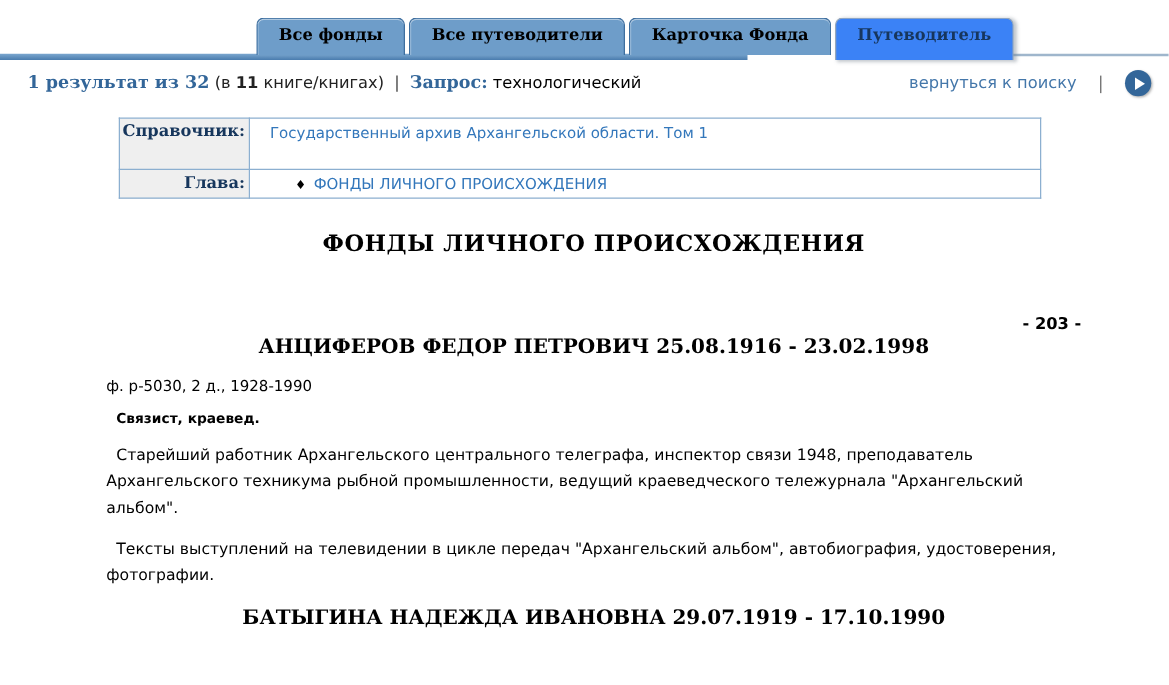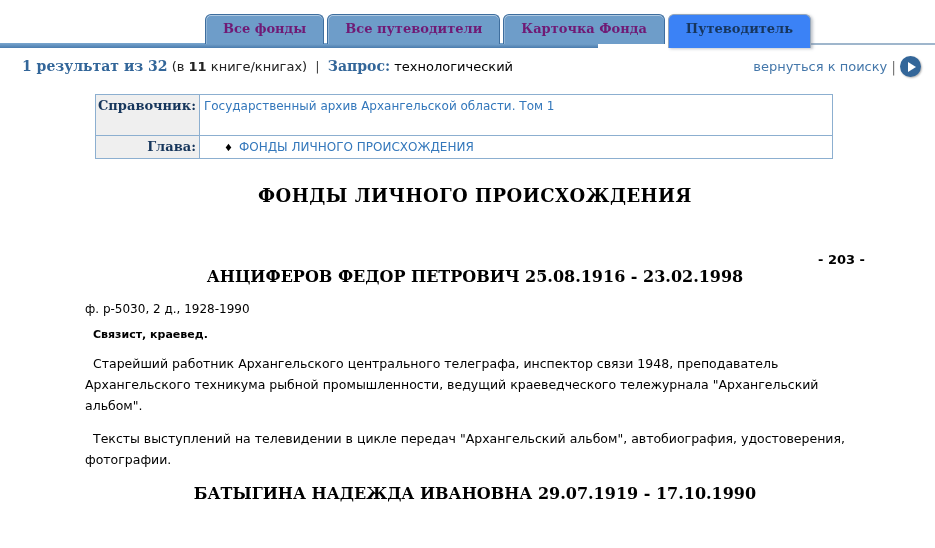--- a/index.html
+++ b/index.html
@@ -13,21 +13,21 @@
   
   .tabbar { position: relative; height: 48px; padding: 14px 0 0 205px; }
   .tabs { display: flex; position: relative; z-index: 2; }
   .tab {
     height: 30px; line-height: 28px; padding: 0 17px; margin-right: 3px;
     background: #6E9DC9;
     border: 1px solid #3E6E9E; border-bottom: none;
     border-radius: 6px 6px 0 0;
     box-shadow: inset 0 1px 0 rgba(255,255,255,0.45), inset 1px 0 0 rgba(255,255,255,0.25);
     font-family: "DejaVu Serif", "Liberation Serif", serif;
-    font-weight: bold; font-size: 13px; color: #701a75;
+    font-weight: bold; font-size: 13px; color: #000000;
     cursor: pointer; white-space: nowrap;
   }
   .tab.active {
     background: #3b82f6; height: 34px;
     border: 1px solid #96A7BA; border-bottom: none;
     box-shadow: 2px 1px 3px rgba(120,130,145,0.45);
     color: #17365D;
   }
   .tabline-left {
     position: absolute; left: 0; top: 43px; width: 598px; height: 5px; z-index: 1;
@@ -44,21 +44,21 @@
   }
   .serif-strong {
     font-family: "DejaVu Serif", "Liberation Serif", serif;
     font-weight: bold; color: #336699; font-size: 14px;
   }
   .books-note { color: #222; }
   .books-note b { font-size: 13px; }
   .bar-sep { color: #444; padding: 0 4px; }
   .results-right {
     position: absolute; right: 14px; top: 8px;
-    display: flex; align-items: center; gap: 4px;
+    display: flex; align-items: center; gap: 17px;
   }
   .back-link { color: #4477AA; font-size: 13px; text-decoration: none; cursor: pointer; }
   .right-sep { color: #777; font-size: 14px; }
   .play-btn {
     width: 21px; height: 21px; border-radius: 50%;
     background: #336699; border: none; cursor: pointer;
     display: flex; align-items: center; justify-content: center;
     box-shadow: 1px 1px 2px rgba(0,0,0,0.3);
   }
   .play-glyph {
@@ -72,21 +72,21 @@
     margin: 14px 0 0 95px; width: 738px;
     border-collapse: collapse;
   }
   .info-table td { border: 1px solid #8CAFD0; vertical-align: top; }
   .cell-label {
     width: 98px; background: #EFEFEF; text-align: right;
     padding: 3px 3px 3px 2px;
     font-family: "DejaVu Serif", "Liberation Serif", serif;
     font-weight: bold; font-size: 13px; color: #16365C; white-space: nowrap; margin-top: 10px;
   }
-  .cell-value { padding: 4px 4px; font-size: 12px; }
+  .cell-value { padding: 4px 16px; font-size: 12px; }
   .row-reference .cell-value { padding-bottom: 22px; }
   .table-link { color: #3377BB; text-decoration: none; cursor: pointer; }
   .diamond { color: #000; font-size: 10px; margin: 0 6px 0 20px; }
   .chapter-link { text-transform: uppercase; }
 
   
   .doc { padding: 0 70px 0 85px; }
   .doc-title {
     text-align: center; margin-top: 26px;
     font-family: "DejaVu Serif", "Liberation Serif", serif;

